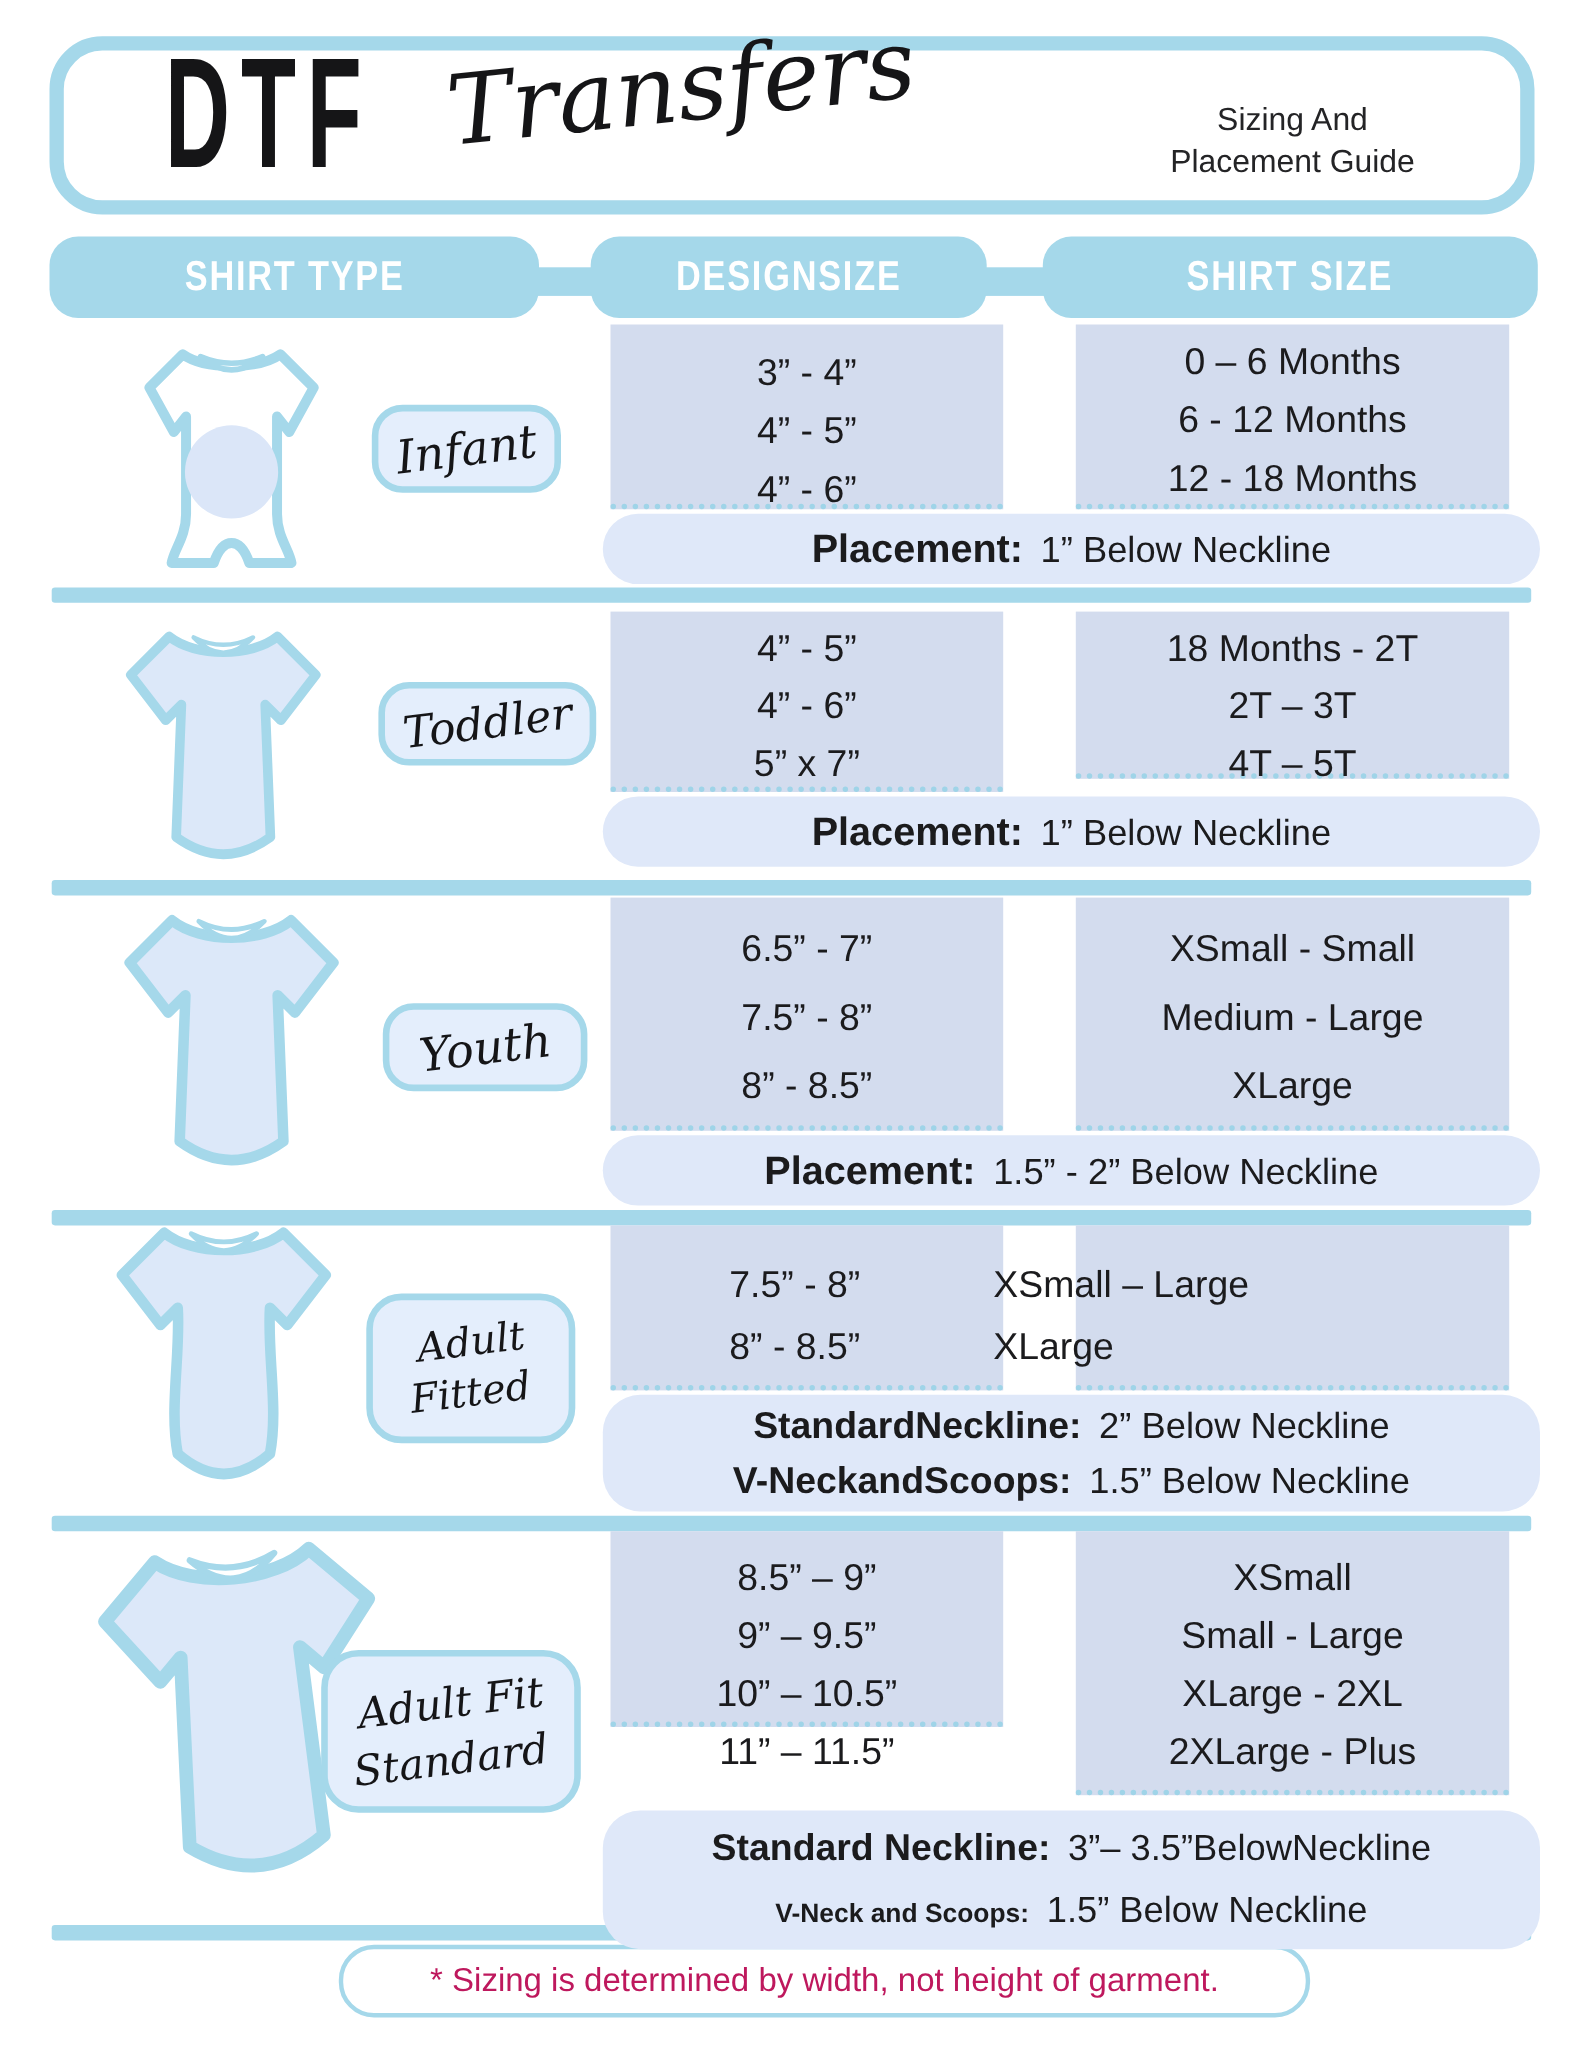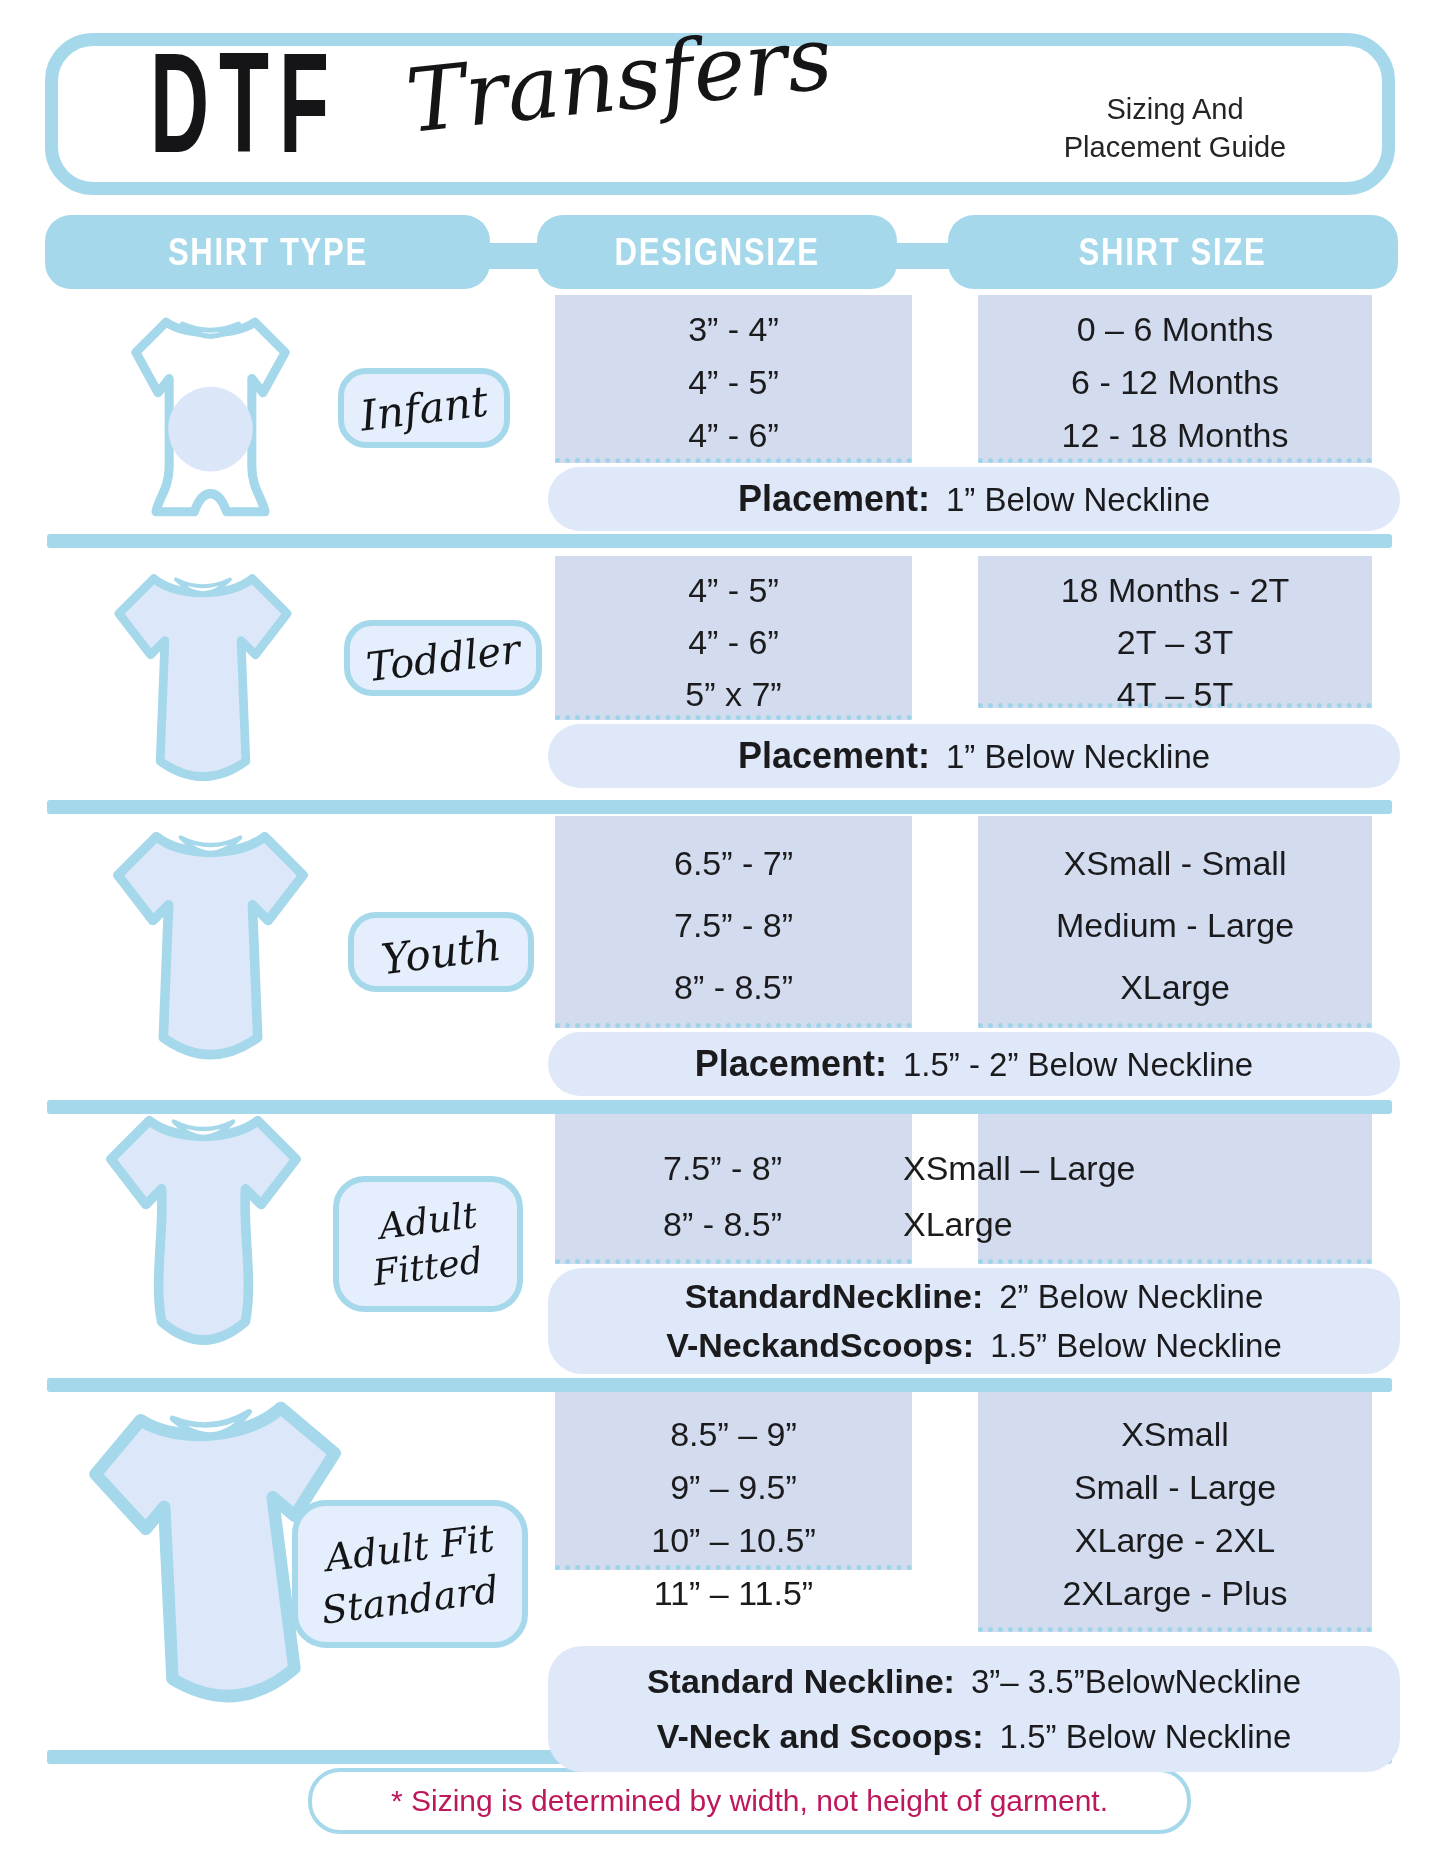--- a/index.html
+++ b/index.html
@@ -119,21 +119,21 @@
   <div class="abs icon-wrap" style="left:108px;top:306px;width:205px;height:232px;">
     <svg width="205" height="232" viewBox="0 0 200 230">
       <path d="M56,16 C76,30 124,30 144,16 L174,46 L152,86 L141,72 L141,160 C141,180 152,192 154,204 L116,204 C112,192 106,186 100,186 C94,186 88,192 84,204 L46,204 C48,192 59,180 59,160 L59,72 L48,86 L26,46 Z" fill="#ffffff" stroke="#a5d8ea" stroke-width="9" stroke-linejoin="round"></path>
       <circle cx="100" cy="122" r="42" fill="#dbe6f8"></circle>
       <path d="M72,18 Q100,42 128,18 Q100,30 72,18 Z" fill="#ffffff" stroke="#a5d8ea" stroke-width="5" stroke-linejoin="round"></path>
     </svg>
   </div>
   <div class="abs label-pill" style="left:338px;top:368px;width:172px;height:80px;">
     <span class="label-script" style="font-size:42px;">Infant</span>
   </div>
-  <div class="abs col-bg col-mid" style="top:295px;height:168px;padding-top:8px;">
+  <div class="abs col-bg col-mid" style="top:295px;height:168px;padding-top:18px;">
     <span class="size-line" style="line-height:53px;">3” - 4”</span>
     <span class="size-line" style="line-height:53px;">4” - 5”</span>
     <span class="size-line" style="line-height:53px;">4” - 6”</span>
   </div>
   <div class="abs col-bg col-right" style="top:295px;height:168px;padding-top:8px;">
     <span class="size-line" style="line-height:53px;">0 – 6 Months</span>
     <span class="size-line" style="line-height:53px;">6 - 12 Months</span>
     <span class="size-line" style="line-height:53px;">12 - 18 Months</span>
   </div>
   <div class="abs pl-bar" style="top:467px;height:64px;">
@@ -252,21 +252,21 @@
     <span class="size-line" style="line-height:53px;">XLarge - 2XL</span>
     <span class="size-line" style="line-height:53px;">2XLarge - Plus</span>
   </div>
   <div class="abs divider" style="top:1750px;"></div>
   <div class="abs pl-bar" style="top:1646px;height:126px;">
     <div class="pl-row" style="line-height:55px;">
       <span class="pl-label" style="font-size:34px;">Standard Neckline:</span>
       <span class="pl-value">3”– 3.5”BelowNeckline</span>
     </div>
     <div class="pl-row" style="line-height:55px;">
-      <span class="pl-label" style="font-size:34px;">V-Neck and Scoops:</span>
+      <span class="pl-label" style="font-size:24px;">V-Neck and Scoops:</span>
       <span class="pl-value">1.5” Below Neckline</span>
     </div>
   </div>
 
   <div class="abs footnote">
     <span class="footnote-text">* Sizing is determined by width, not height of garment.</span>
   </div>
 
 </div>
 

